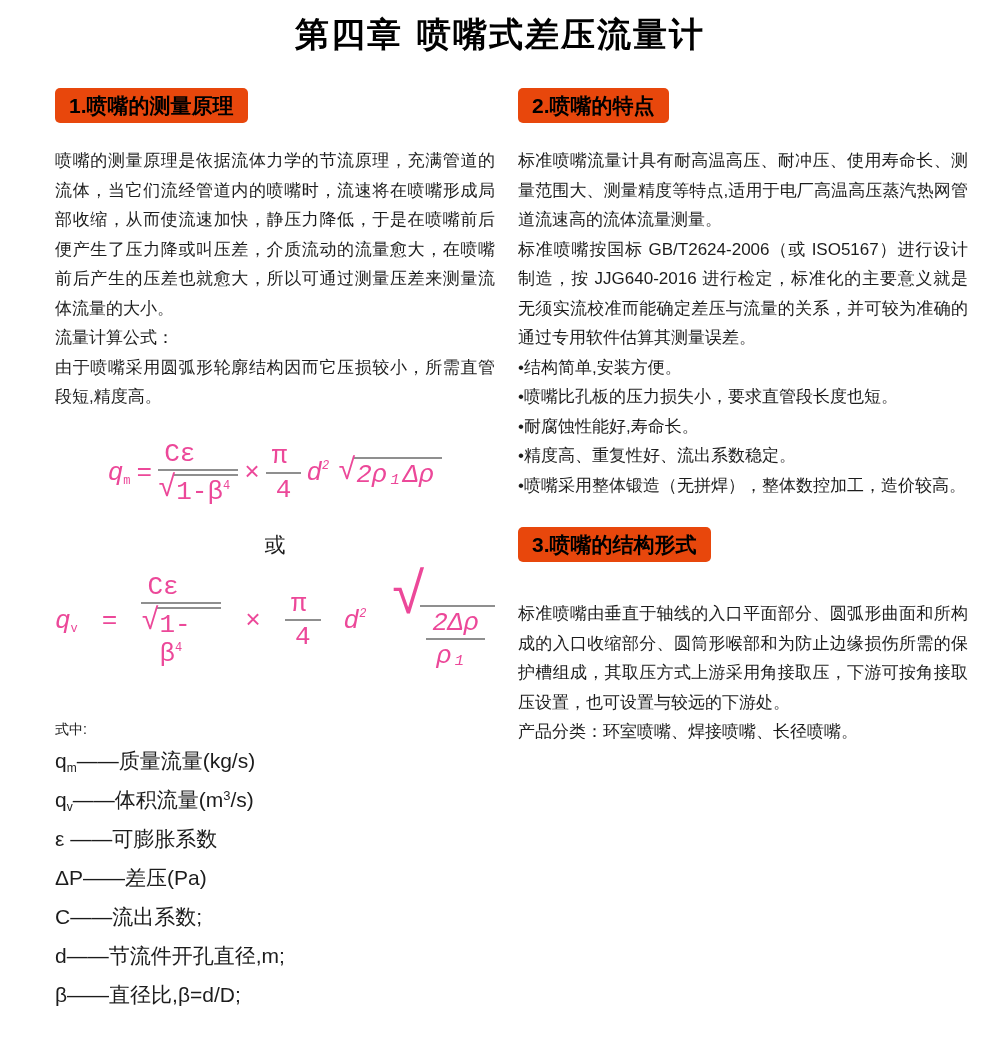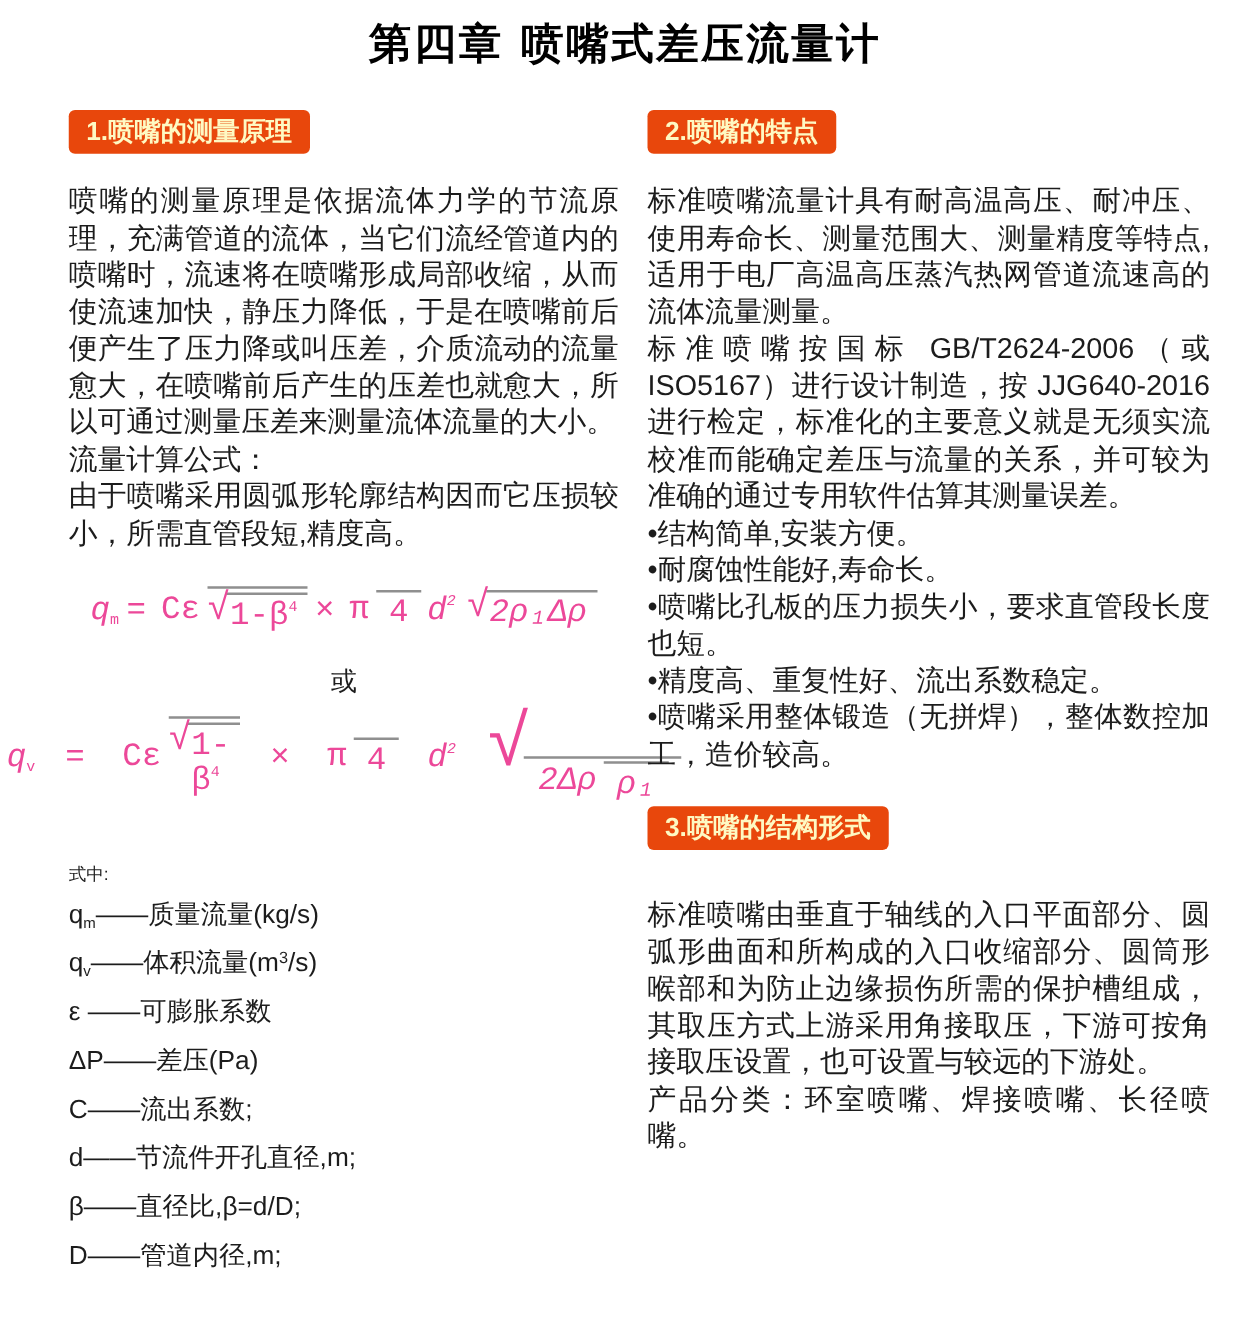--- a/index.html
+++ b/index.html
@@ -19,50 +19,50 @@
     font-weight:700; font-size:34px; letter-spacing:2px;
     color:#000000;
   }
   .col { position:absolute; top:88px; }
   .col-left  { left:55px;  width:440px; }
   .col-right { left:518px; width:450px; }
 
   .badge {
     display:inline-block;
     background:#e8470c;
-    color:#fef9c3;
+    color:#000000;
     font-size:21px; font-weight:700;
     line-height:35px; height:35px;
     padding:0 14px;
     border-radius:5px;
     margin-bottom:23px;
   }
   .badge-3 { margin-top:27px; margin-bottom:37px; }
 
   .para {
-    font-size:23px; line-height:29.5px;
+    font-size:17px; line-height:29.5px;
     text-align:justify; text-align-last:left;
     color:#1c1c1c;
   }
 
   
   .formula {
     display:flex; align-items:center; justify-content:center;
     gap:5px;
     font-size:26px;
     color:#ec4899;
     font-family:Liberation Mono, monospace;
   }
   .formula-1 { margin-top:28px; }
   .formula-2 { margin-top:12px;gap:23px; }
   .fvar { font-style:italic; }
   .fvar sub { font-size:12px; font-style:normal; vertical-align:-4px; }
   .fvar sup { font-size:12px; vertical-align:11px; }
   .feq { margin:0 1px; }
-  .frac { display:inline-flex; flex-direction:row; align-items:center; }
+  .frac { display:inline-flex; flex-direction:column; }
   .frac .num { padding:0 6px 1px; line-height:1.1; }
   .frac .den {
     border-top:2px solid #8f8f8f;
     padding-top:3px; line-height:1.1;
     display:inline-flex; align-items:flex-start;
   }
   .frac .den.plain { padding:2px 10px 0; }
   .radsign { font-size:30px; line-height:1; transform:translateY(-1px); margin-right:-3px; }
   .radbody {
     border-top:2px solid #8f8f8f;
@@ -183,24 +183,24 @@
     <div class="badge">2.喷嘴的特点</div>
 
     <div>
 
         <p class="para">标准喷嘴流量计具有耐高温高压、耐冲压、使用寿命长、测量范围大、测量精度等特点,适用于电厂高温高压蒸汽热网管道流速高的流体流量测量。</p>
 
         <p class="para">标准喷嘴按国标 GB/T2624-2006（或 ISO5167）进行设计制造，按 JJG640-2016 进行检定，标准化的主要意义就是无须实流校准而能确定差压与流量的关系，并可较为准确的通过专用软件估算其测量误差。</p>
 
         <p class="para">•结构简单,安装方便。</p>
 
+        <p class="para">•喷嘴比孔板的压力损失小，要求直管段长度也短。</p>
+
         <p class="para">•耐腐蚀性能好,寿命长。</p>
 
-        <p class="para">•喷嘴比孔板的压力损失小，要求直管段长度也短。</p>
-
         <p class="para">•精度高、重复性好、流出系数稳定。</p>
 
         <p class="para">•喷嘴采用整体锻造（无拼焊），整体数控加工，造价较高。</p>
       </div>
 
     <div class="badge badge-3">3.喷嘴的结构形式</div>
 
     <div>
 
         <p class="para">标准喷嘴由垂直于轴线的入口平面部分、圆弧形曲面和所构成的入口收缩部分、圆筒形喉部和为防止边缘损伤所需的保护槽组成，其取压方式上游采用角接取压，下游可按角接取压设置，也可设置与较远的下游处。</p>

